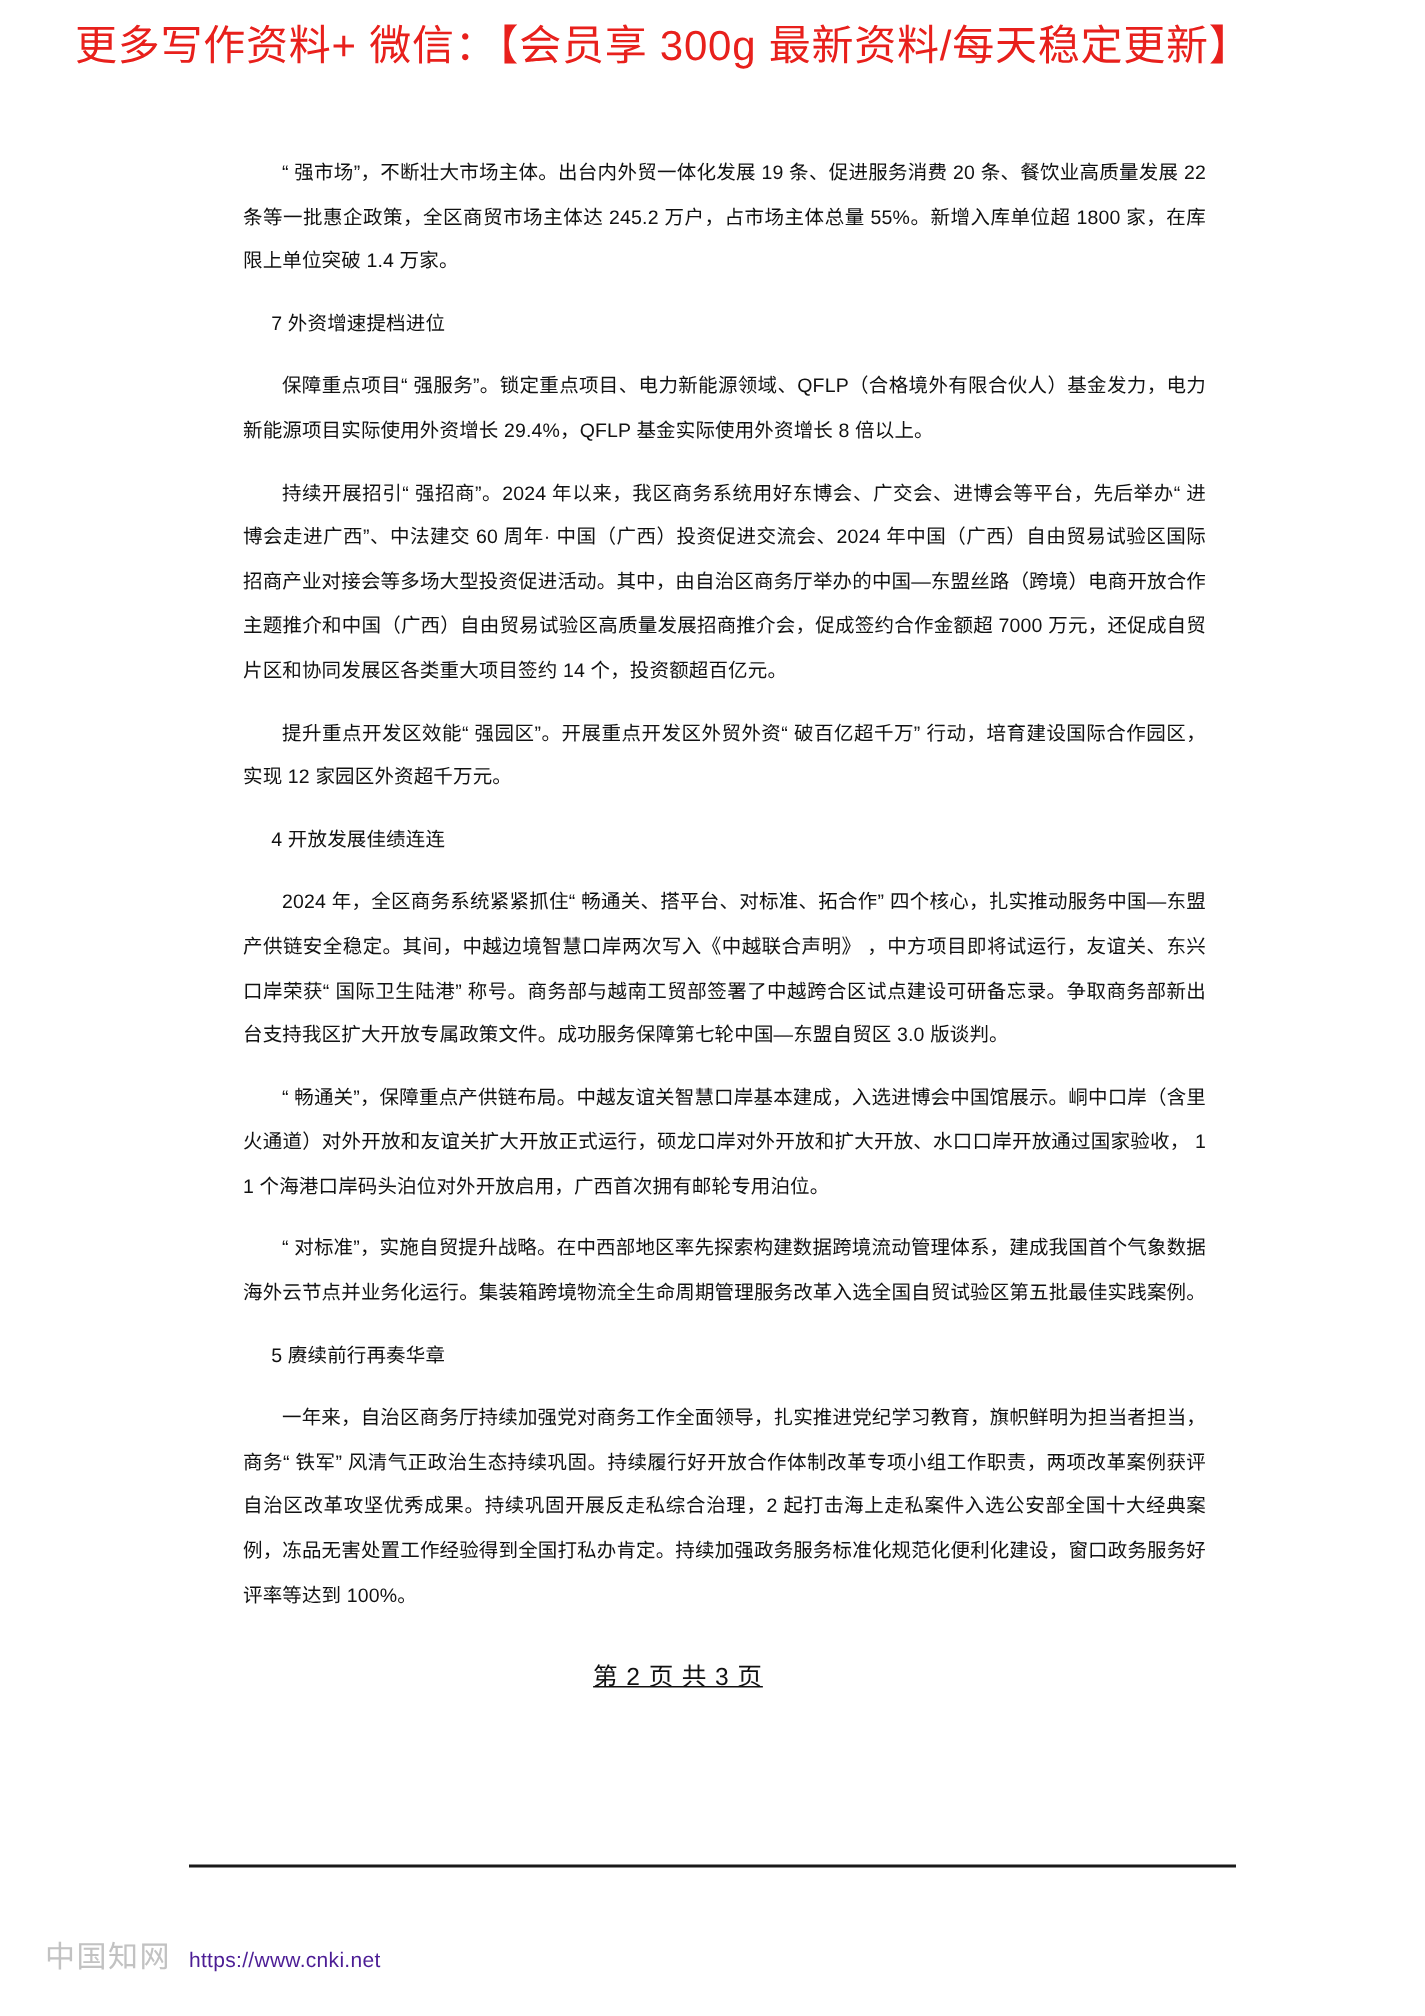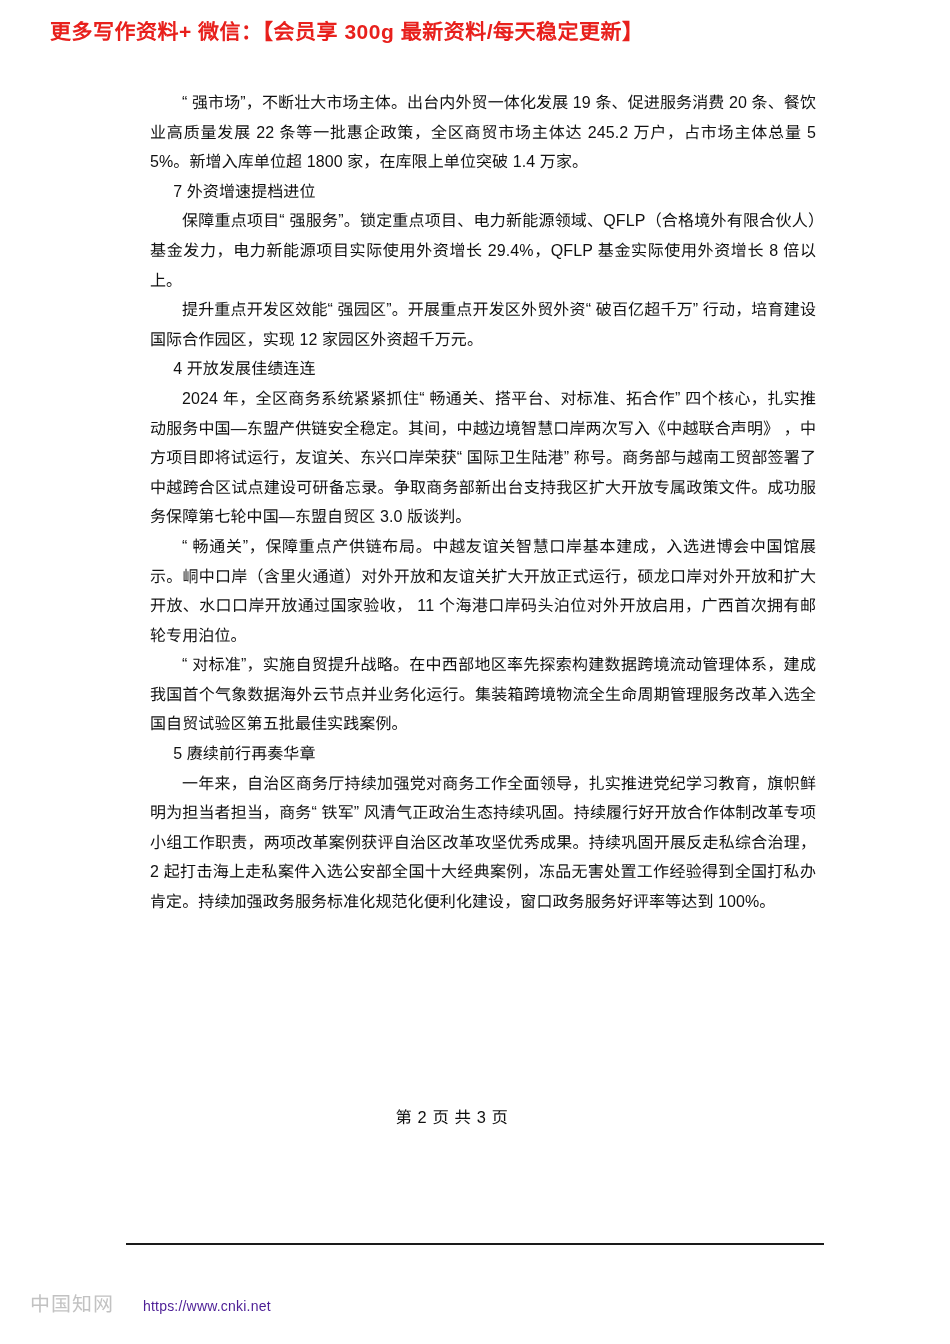--- a/index.html
+++ b/index.html
@@ -21,43 +21,43 @@
   .promo-banner {
     position: absolute;
     left: 50px;
     top: 14px;
     width: 860px;
     height: 34px;
     display: flex;
     align-items: center;
   }
   .promo-text {
-    font-size: 21px;
-    font-weight: bold;
+    font-size: 28px;
+    font-weight: normal;
     color: #e8201c;
     letter-spacing: 0.5px;
     white-space: nowrap;
     line-height: 1;
   }
 
   
   .page-body {
     position: absolute;
     left: 150px;
     top: 88px;
     width: 666px;
   }
 
   .para {
-    font-size: 16px;
+    font-size: 13px;
     line-height: 29.6px;
     text-align: justify;
     text-justify: inter-ideograph;
     text-indent: 2em;
-    margin: 0;
+    margin: 12px;
     color: #111111;
     letter-spacing: 0.1px;
     word-break: break-all;
   }
 
   .para.heading {
     text-indent: 1.45em;
   }
 
   
@@ -65,40 +65,41 @@
     position: absolute;
     left: 0;
     top: 1104px;
     width: 950px;
     text-align: center;
     padding-right: 46px;
     box-sizing: border-box;
     font-size: 16.4px;
     color: #111111;
     letter-spacing: 0.6px;
+    text-decoration: underline;
   }
 
   
   .bottom-rule {
     position: absolute;
     left: 126px;
     top: 1243px;
     width: 698px;
     height: 2px;
     background: #1a1a1a;
   }
 
   
   .cnki-watermark {
     position: absolute;
     left: 30px;
     top: 1288px;
     display: flex;
     align-items: baseline;
-    gap: 29px;
+    gap: 12px;
   }
   .cnki-logo-text {
     font-size: 20px;
     color: #c2c2c2;
     letter-spacing: 1px;
     white-space: nowrap;
   }
   .cnki-url {
     font-size: 14px;
     color: #4c1d95;
@@ -111,20 +112,21 @@
 
 <div class="promo-banner">
   <span class="promo-text">更多写作资料+ 微信：【会员享 300g 最新资料/每天稳定更新】</span>
 </div>
 
 <div class="page-body" id="document-body">
 
 <p class="para">“ 强市场”，不断壮大市场主体。出台内外贸一体化发展 19 条、促进服务消费 20 条、餐饮业高质量发展 22 条等一批惠企政策，全区商贸市场主体达 245.2 万户，占市场主体总量 55%。新增入库单位超 1800 家，在库限上单位突破 1.4 万家。</p>
     <p class="para heading">7 外资增速提档进位</p>
     <p class="para">保障重点项目“ 强服务”。锁定重点项目、电力新能源领域、QFLP（合格境外有限合伙人）基金发力，电力新能源项目实际使用外资增长 29.4%，QFLP 基金实际使用外资增长 8 倍以上。</p>
+    <p class="para">持续开展招引“ 强招商”。2024 年以来，我区商务系统用好东博会、广交会、进博会等平台，先后举办“ 进博会走进广西”、中法建交 60 周年· 中国（广西）投资促进交流会、2024 年中国（广西）自由贸易试验区国际招商产业对接会等多场大型投资促进活动。其中，由自治区商务厅举办的中国—东盟丝路（跨境）电商开放合作主题推介和中国（广西）自由贸易试验区高质量发展招商推介会，促成签约合作金额超 7000 万元，还促成自贸片区和协同发展区各类重大项目签约 14 个，投资额超百亿元。</p>
     <p class="para">提升重点开发区效能“ 强园区”。开展重点开发区外贸外资“ 破百亿超千万” 行动，培育建设国际合作园区，实现 12 家园区外资超千万元。</p>
     <p class="para heading">4 开放发展佳绩连连</p>
     <p class="para">2024 年，全区商务系统紧紧抓住“ 畅通关、搭平台、对标准、拓合作” 四个核心，扎实推动服务中国—东盟产供链安全稳定。其间，中越边境智慧口岸两次写入《中越联合声明》 ，中方项目即将试运行，友谊关、东兴口岸荣获“ 国际卫生陆港” 称号。商务部与越南工贸部签署了中越跨合区试点建设可研备忘录。争取商务部新出台支持我区扩大开放专属政策文件。成功服务保障第七轮中国—东盟自贸区 3.0 版谈判。</p>
     <p class="para">“ 畅通关”，保障重点产供链布局。中越友谊关智慧口岸基本建成，入选进博会中国馆展示。峒中口岸（含里火通道）对外开放和友谊关扩大开放正式运行，硕龙口岸对外开放和扩大开放、水口口岸开放通过国家验收， 11 个海港口岸码头泊位对外开放启用，广西首次拥有邮轮专用泊位。</p>
     <p class="para">“ 对标准”，实施自贸提升战略。在中西部地区率先探索构建数据跨境流动管理体系，建成我国首个气象数据海外云节点并业务化运行。集装箱跨境物流全生命周期管理服务改革入选全国自贸试验区第五批最佳实践案例。</p>
     <p class="para heading">5 赓续前行再奏华章</p>
     <p class="para">一年来，自治区商务厅持续加强党对商务工作全面领导，扎实推进党纪学习教育，旗帜鲜明为担当者担当，商务“ 铁军” 风清气正政治生态持续巩固。持续履行好开放合作体制改革专项小组工作职责，两项改革案例获评自治区改革攻坚优秀成果。持续巩固开展反走私综合治理，2 起打击海上走私案件入选公安部全国十大经典案例，冻品无害处置工作经验得到全国打私办肯定。持续加强政务服务标准化规范化便利化建设，窗口政务服务好评率等达到 100%。</p>
   </div>
 
 <div class="page-number">第 2 页 共 3 页</div>

